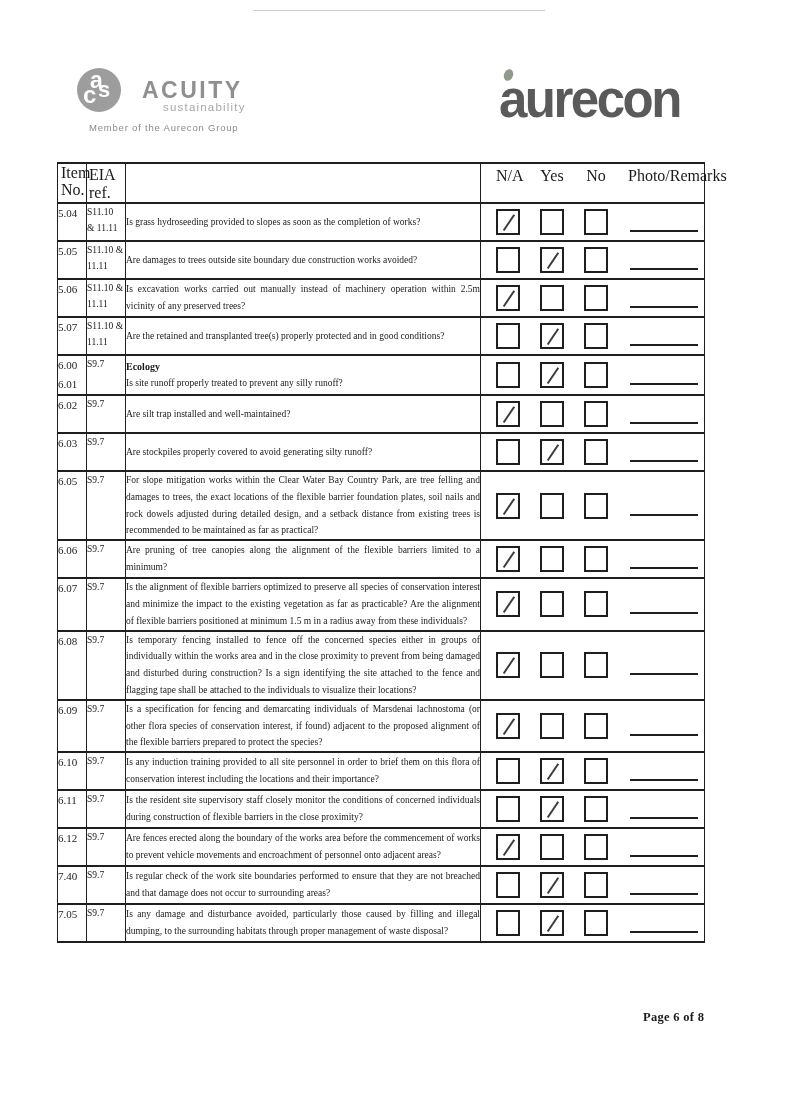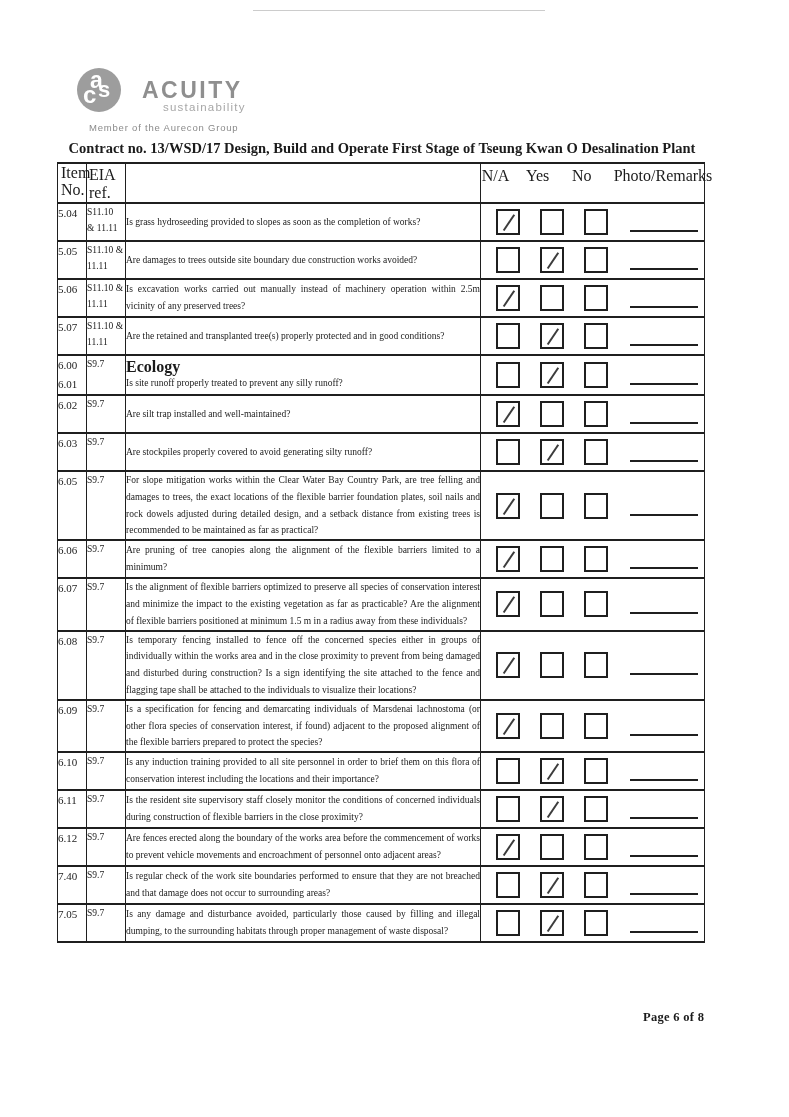--- a/index.html
+++ b/index.html
@@ -59,30 +59,30 @@
     border-collapse:collapse; table-layout:fixed;
   }
   col.c1 { width:29px; } col.c2 { width:39px; } col.c3 { width:355px; } col.c4 { width:224px; }
   .checklist td, .checklist th {
     border:1.6px solid #1f1f1f; border-top-width:2.4px; border-bottom-width:2.4px;
     padding:0; font-weight:normal; text-align:left;
   }
   .head-row th { vertical-align:top; height:32px; font-size:16px; }
   .h-lines div { line-height:17px; padding-left:3px; }
   .h-eia { padding:2px 0 0 2px; }
-  .checks-head { display:flex; align-items:flex-start; padding:3px 6px 0 15px;justify-content:center; }
+  .checks-head { display:flex; align-items:flex-start; padding:3px 6px 0 15px; }
   .chw { width:24px; margin-right:20px; text-align:center; flex:none; }
   .chp { flex:1; text-align:center; white-space:nowrap; }
 
   .c-item { text-align:center; vertical-align:top; padding-top:3px; font-size:11px; }
   .c-item div { line-height:19px; }
   .c-eia  { vertical-align:top; padding:3px 1px 0 2px; font-size:9.5px; }
   .c-eia div { line-height:16px; }
   .c-q    { vertical-align:middle; padding:3px 4px 3px 3px; }
-  .q-head { display:none; font-weight:bold; font-size:16px; line-height:16px; }
+  .q-head { display:none; font-weight:bold; font-size:10px; line-height:16px; }
   .q-head.show { display:block; }
   .q-text { font-size:9.5px; line-height:16.8px; text-align:justify; }
   .c-checks { vertical-align:middle; }
   .checks { display:flex; align-items:center; padding:5px 6px 5px 15px; min-height:26px; }
   .cb {
     width:24px; height:26px; border:2px solid #1f1f1f; background:#ffffff;
     position:relative; flex:none; margin-right:20px; box-sizing:border-box;
   }
   .tick {
     display:none; position:absolute; left:10px; top:2px; width:1.7px; height:19px;
@@ -110,22 +110,25 @@
     <div class="acuity-circle">
       <span class="m-a">a</span>
       <span class="m-c">c</span>
       <span class="m-s">s</span>
     </div>
     <div class="acuity-name">ACUITY</div>
     <div class="acuity-tag">sustainability</div>
     <div class="acuity-member">Member of the Aurecon Group</div>
   </div>
 
-
-  <div class="doc-title">Contract no.  13/WSD/17 Design, Build and Operate First Stage of Tseung Kwan O Desalination Plant</div>
+  <div class="aurecon">
+    <span class="aurecon-dot"></span>
+    <span>aurecon</span>
+  </div>
+
 
   <table class="checklist">
     <colgroup>
         <col class="c1">
         <col class="c2">
         <col class="c3">
         <col class="c4">
       </colgroup>
     <thead>
       <tr class="head-row">

